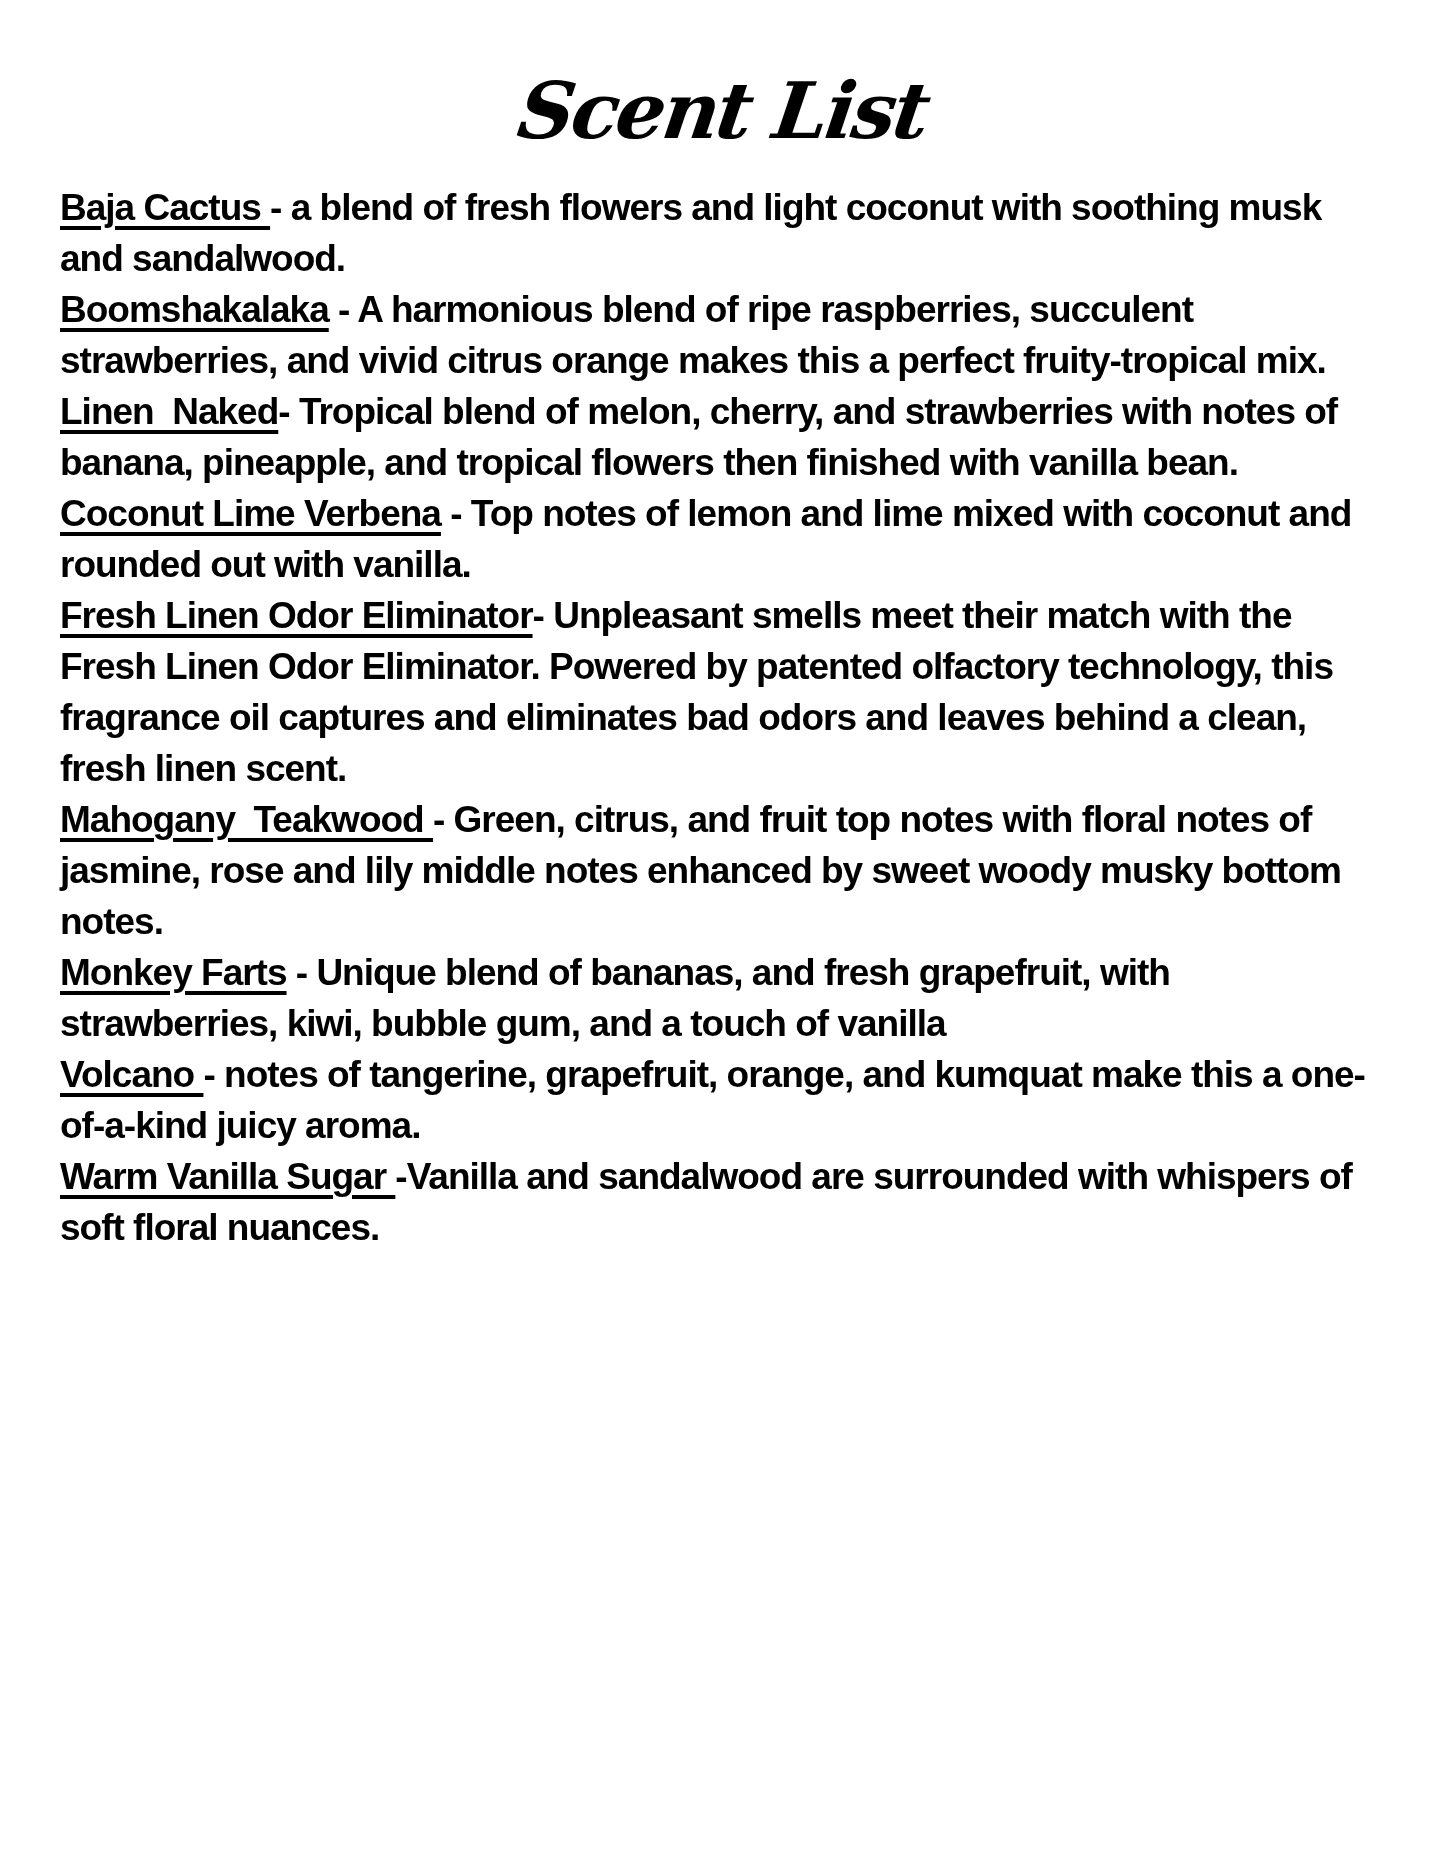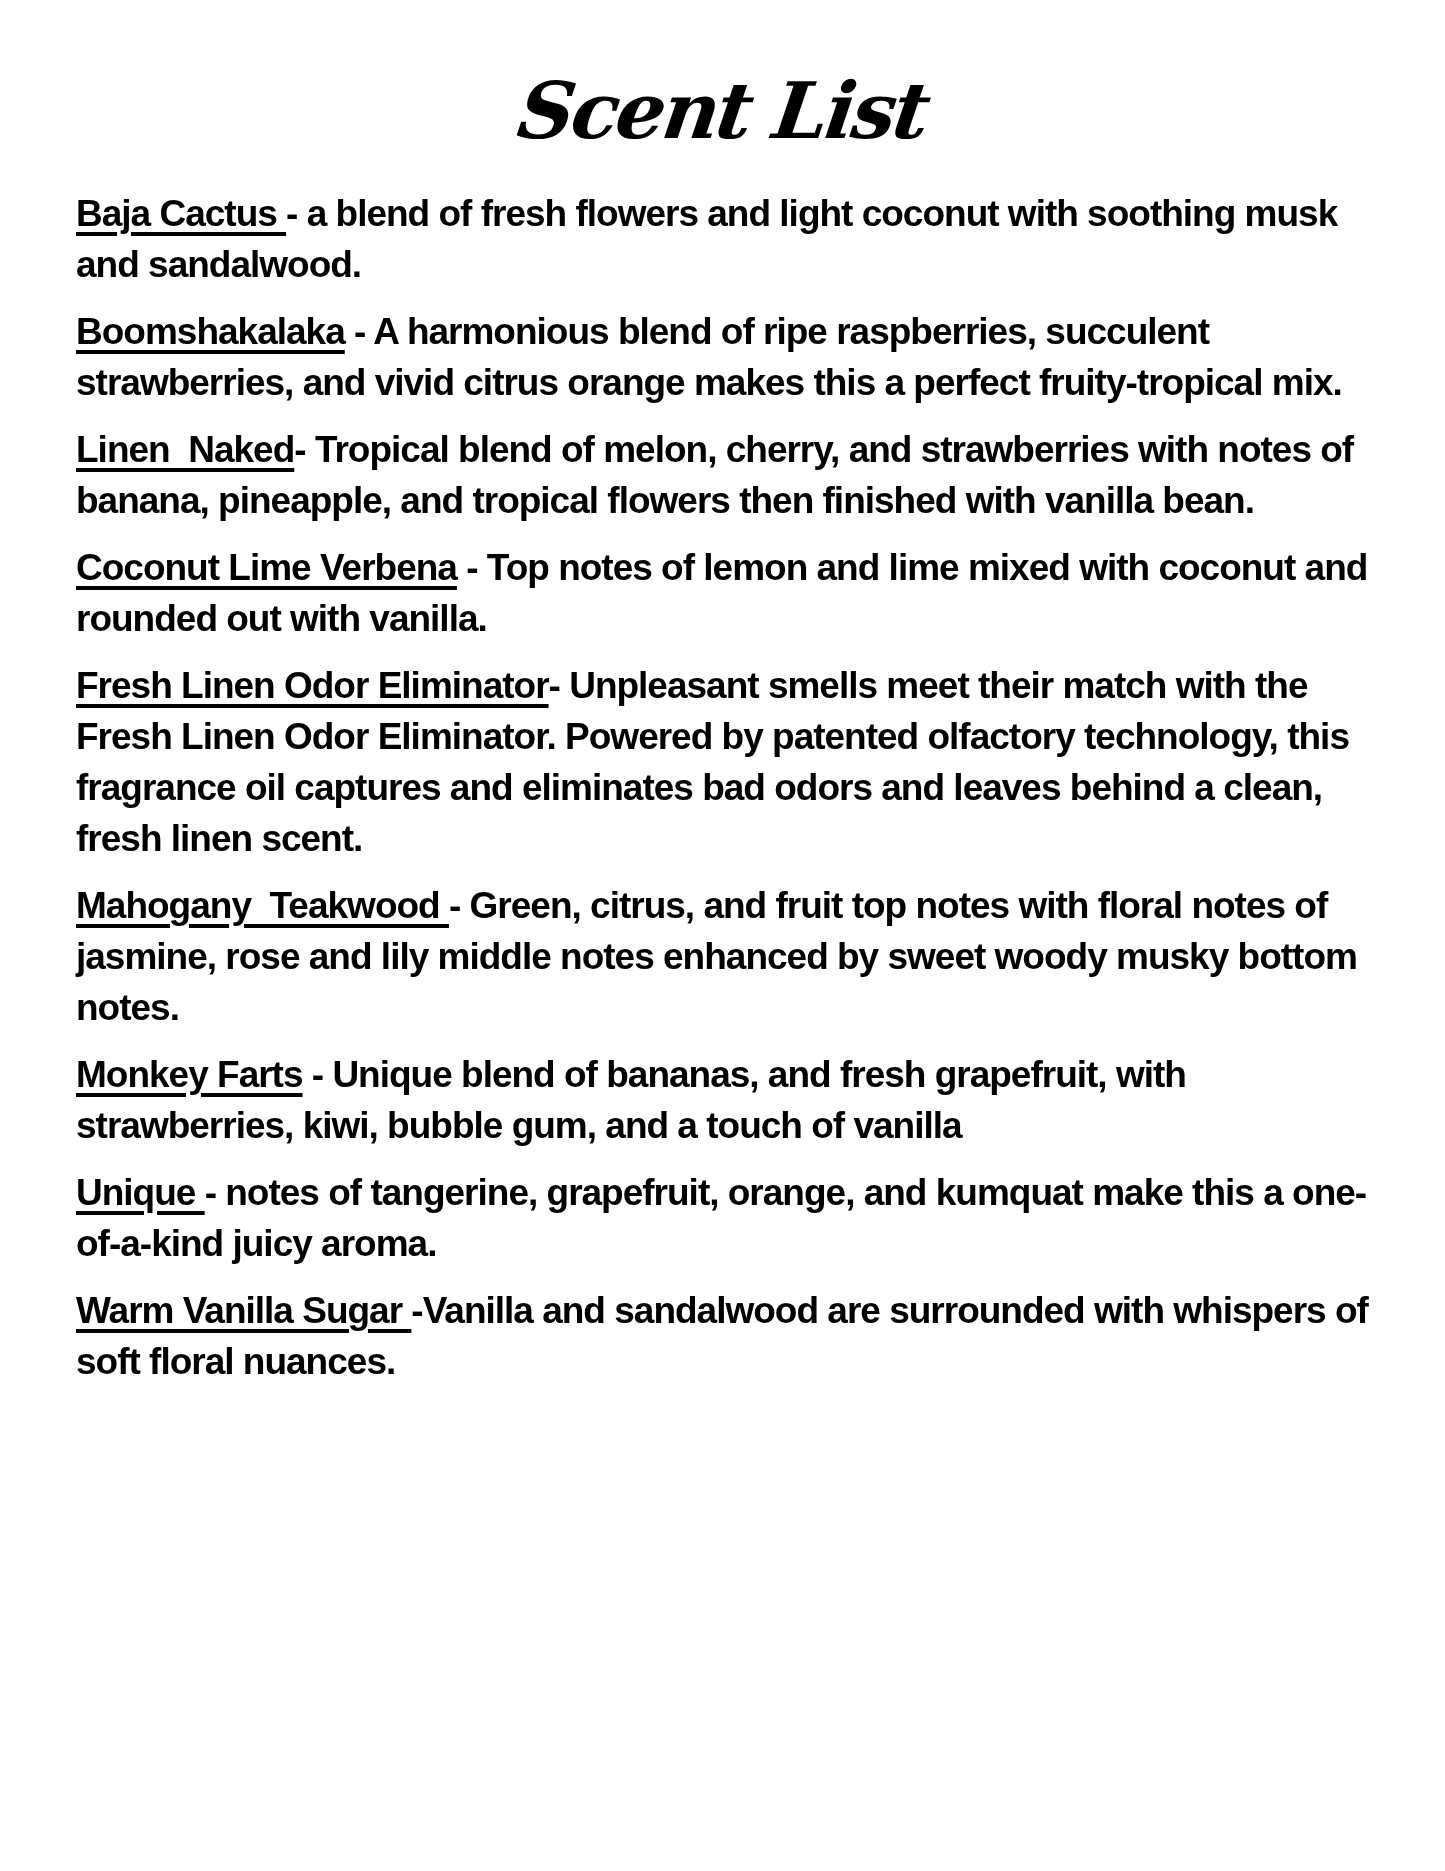--- a/index.html
+++ b/index.html
@@ -33,21 +33,21 @@
     white-space: nowrap;
   }
   .scent-list {
     margin: 10px 55px 0 60px; 
     font-size: 37px;
     font-weight: 700;
     line-height: 51px;
     letter-spacing: -1px;
   }
   .entry {
-    margin: 16px;
+    margin: 0;
   }
   .scent-name {
     white-space: pre-wrap;           
     text-decoration: underline;
     text-decoration-thickness: 3.5px;
     text-underline-offset: 6px;
   }
   .scent-desc {
     white-space: normal;
   }
@@ -69,16 +69,16 @@
   <div class="entry"><span class="scent-name">Coconut Lime Verbena</span><span class="scent-desc"> - Top notes of lemon and lime mixed with coconut and rounded out with vanilla.</span></div>
 
 
   <div class="entry"><span class="scent-name">Fresh Linen Odor Eliminator</span><span class="scent-desc">- Unpleasant smells meet their match with the Fresh Linen Odor Eliminator. Powered by patented olfactory technology, this fragrance oil captures and eliminates bad odors and leaves behind a clean, fresh linen scent.</span></div>
 
   <div class="entry"><span class="scent-name">Mahogany  Teakwood </span><span class="scent-desc">- Green, citrus, and fruit top notes with floral notes of jasmine, rose and lily middle notes enhanced by sweet woody musky bottom notes.</span></div>
 
   <div class="entry"><span class="scent-name">Monkey Farts</span><span class="scent-desc"> - Unique blend of bananas, and fresh grapefruit, with strawberries, kiwi, bubble gum, and a touch of vanilla</span></div>
 
 
-  <div class="entry"><span class="scent-name">Unique </span><span class="scent-desc">- notes of tangerine, grapefruit, orange, and kumquat make this a one-of-a-kind juicy aroma.</span></div>
+  <div class="entry"><span class="scent-name">Volcano </span><span class="scent-desc">- notes of tangerine, grapefruit, orange, and kumquat make this a one-of-a-kind juicy aroma.</span></div>
 
   <div class="entry"><span class="scent-name">Warm Vanilla Sugar </span><span class="scent-desc">-Vanilla and sandalwood are surrounded with whispers of soft floral nuances.</span></div>
 </div>
 
 </body></html>

